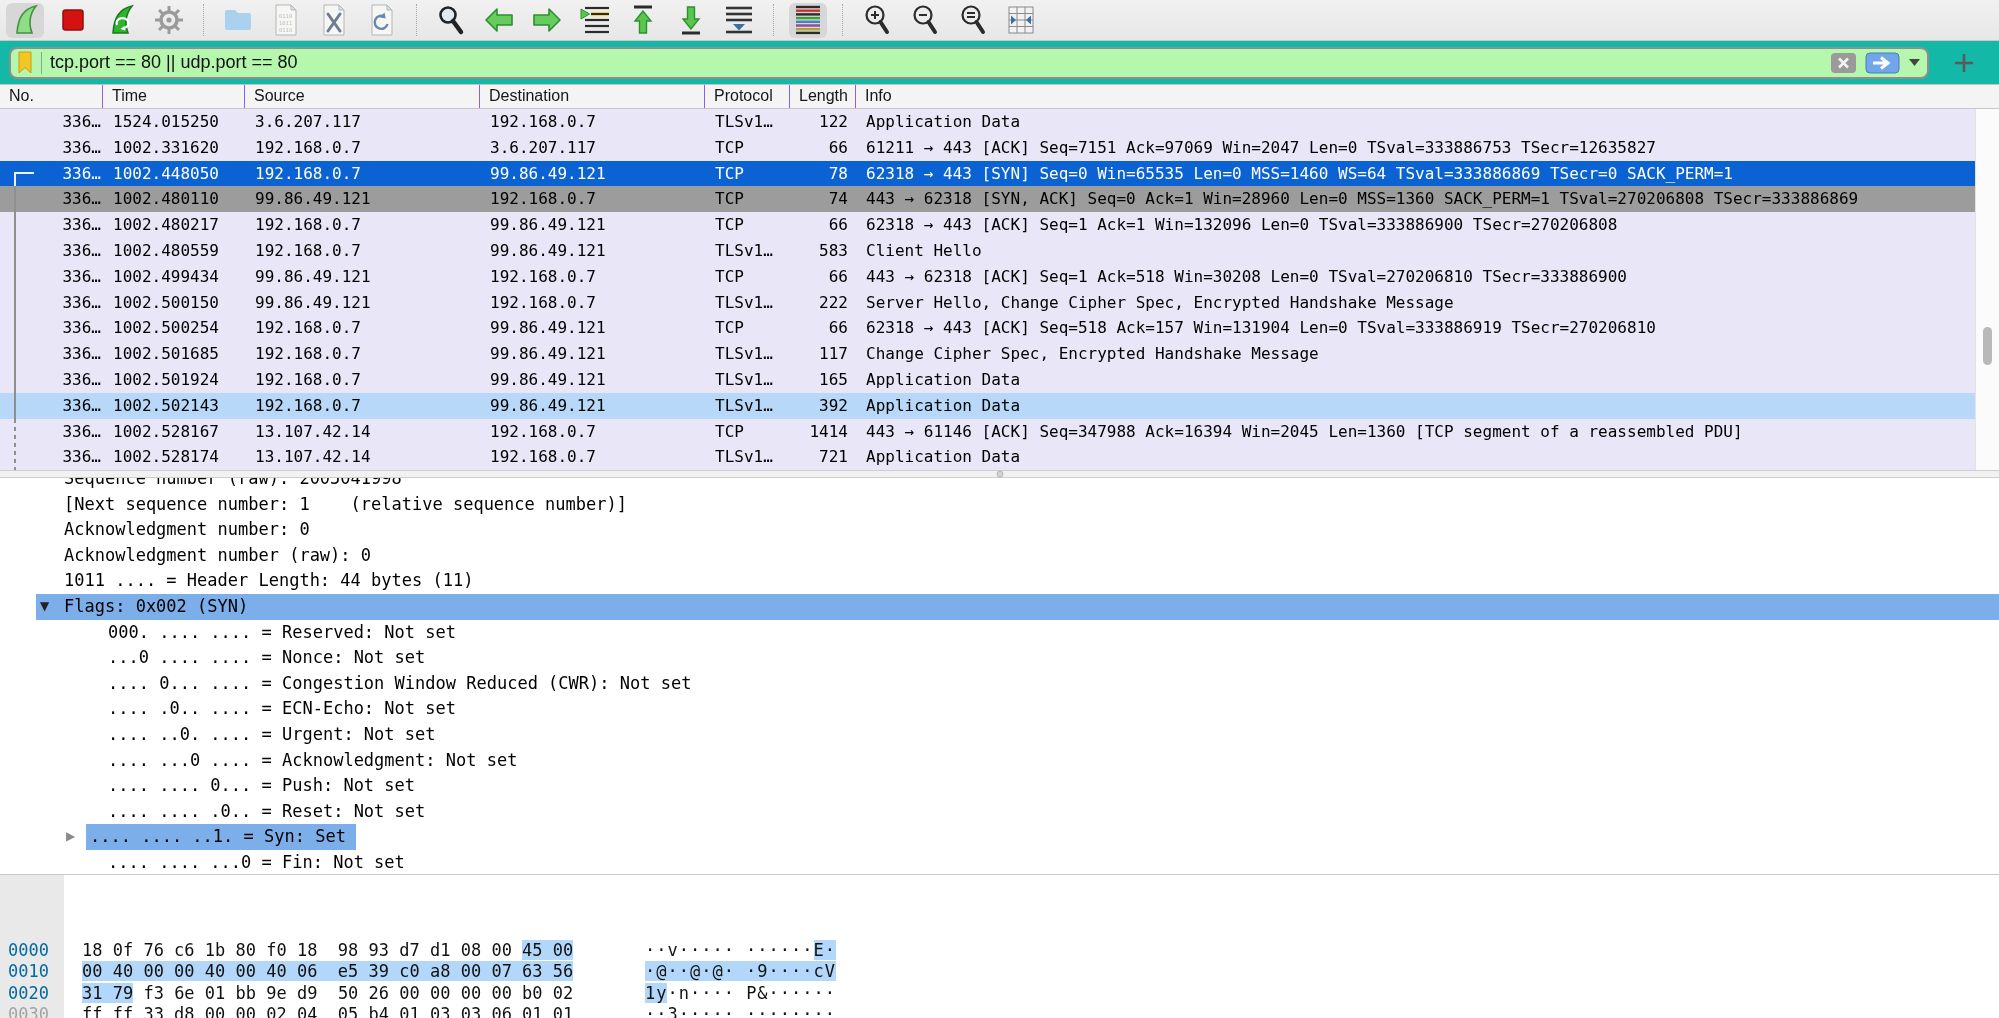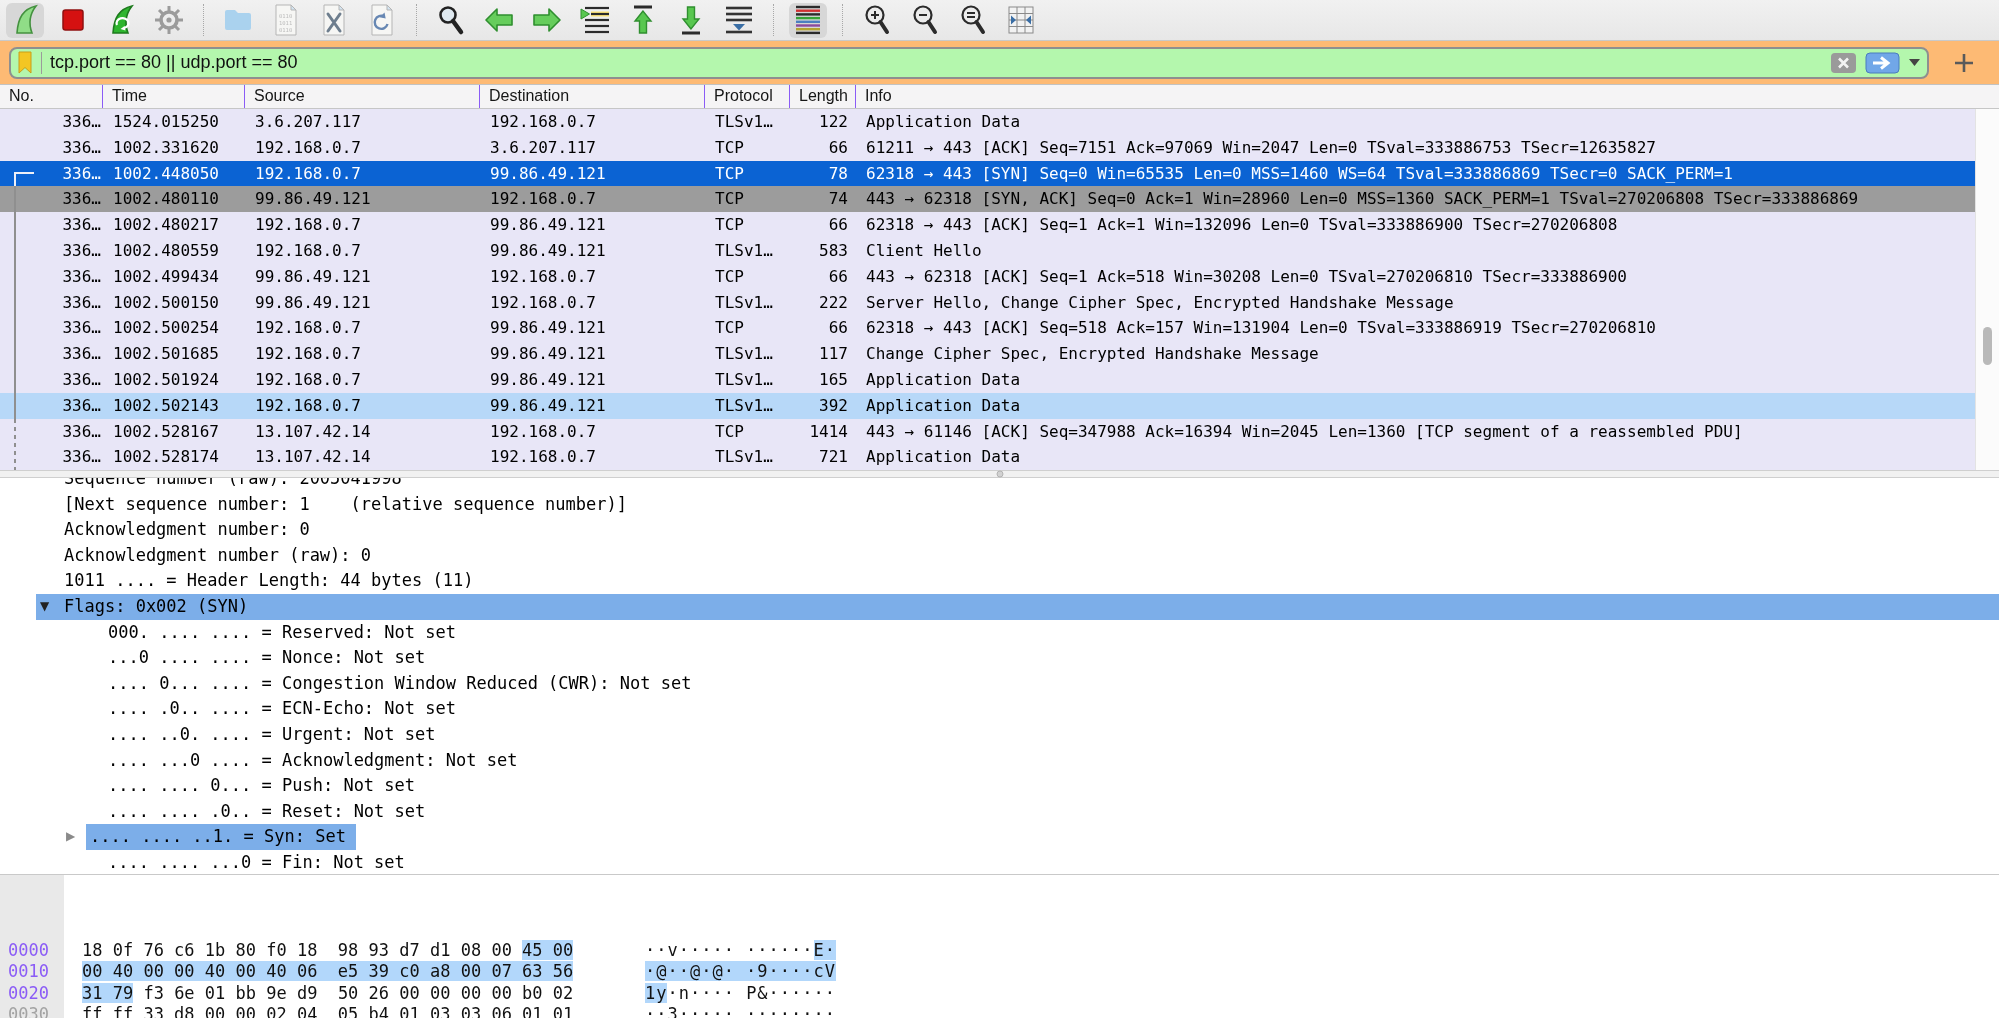--- a/index.html
+++ b/index.html
@@ -10,21 +10,21 @@
   
   .toolbar { height:41px; background:linear-gradient(#f1f1f1,#e7e7e7); border-bottom:1px solid #c9c9c9;
              display:flex; align-items:center; padding:0 6px; gap:10px; }
   .tbtn { width:38px; height:35px; display:flex; align-items:center; justify-content:center;
           background:none; border:none; padding:0; }
   .tbtn.pressed { background:#d7d7d7; border-radius:6px; }
   .ticon { display:flex; align-items:center; justify-content:center; }
   .tsep { width:1px; height:32px; border-left:1px dotted #a8a8a8; margin:0 5px; }
 
   
-  .filterbar { height:44px; background:#fdba74; border-bottom:1px solid #c2c2c2;
+  .filterbar { height:44px; background:#14b8a6; border-bottom:1px solid #c2c2c2;
                display:flex; align-items:center; padding:0 9px; gap:9px; }
   .filter-field { flex:1; height:32px; background:var(--filter-valid-bg,#b4f7ad);
                   border:2px solid #8f8f8f; border-radius:8px;
                   display:flex; align-items:center; padding:0 6px; gap:8px; }
   .ficon { display:flex; align-items:center; }
   .fsep { width:1px; height:22px; background:#9b9b9b; }
   .filter-text { flex:1; font-size:18px; color:#101010; white-space:nowrap; overflow:hidden; }
   .add { margin:0 14px; }
 
   
@@ -73,21 +73,21 @@
   .d2 .dtext { position:absolute; left:108px; }
   .drow.hl-full { background:linear-gradient(to right, #fff 36px, var(--detail-highlight,#7caee9) 36px); }
   .dtext.hl-inline { background:var(--detail-highlight,#7caee9); left:86px !important; padding:0 10px 0 4px;text-align:center; }
 
   
   .hexpane { height:144px; border-top:1px solid #c9c9c9; position:relative; background:#fff;
              font-family:"DejaVu Sans Mono",monospace; font-size:17px; color:#111; white-space:pre; }
   .hexgutter { position:absolute; left:0; top:0; bottom:0; width:64px; background:#e9e9e9; }
   .hexrows { position:relative; padding-top:5px; }
   .hrow { position:relative; height:21.4px; line-height:21.4px; }
-  .hoff { position:absolute; left:8px; color:#8b5cf6; }
+  .hoff { position:absolute; left:8px; color:#0369a1; }
   .hoff.dim { color:#a3a3a3; }
   .hhex { position:absolute; left:82px; }
   .hascii { position:absolute; left:645px; letter-spacing:1px; }
   .hl { background:var(--hex-highlight,#b2d7fb); }
 </style>
 </head>
 <body>
 
 <div class="app">
 

